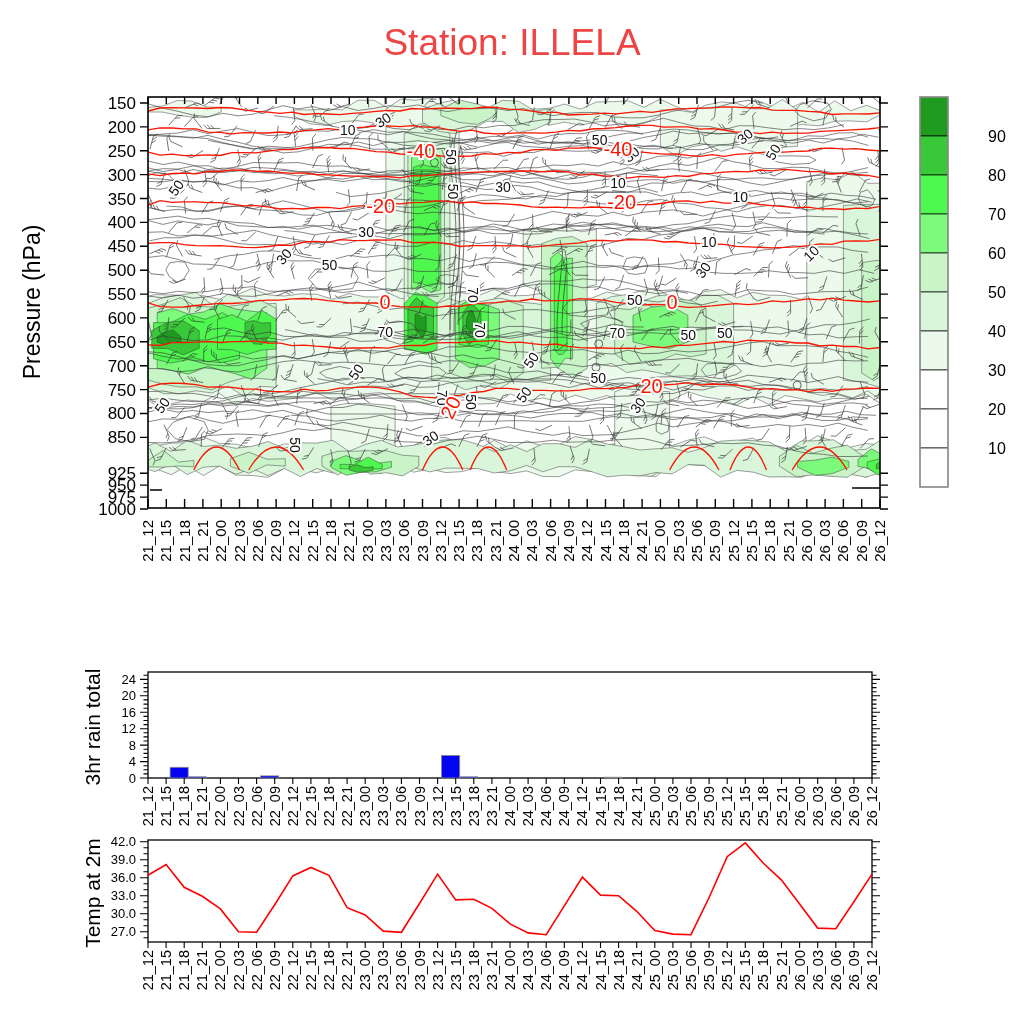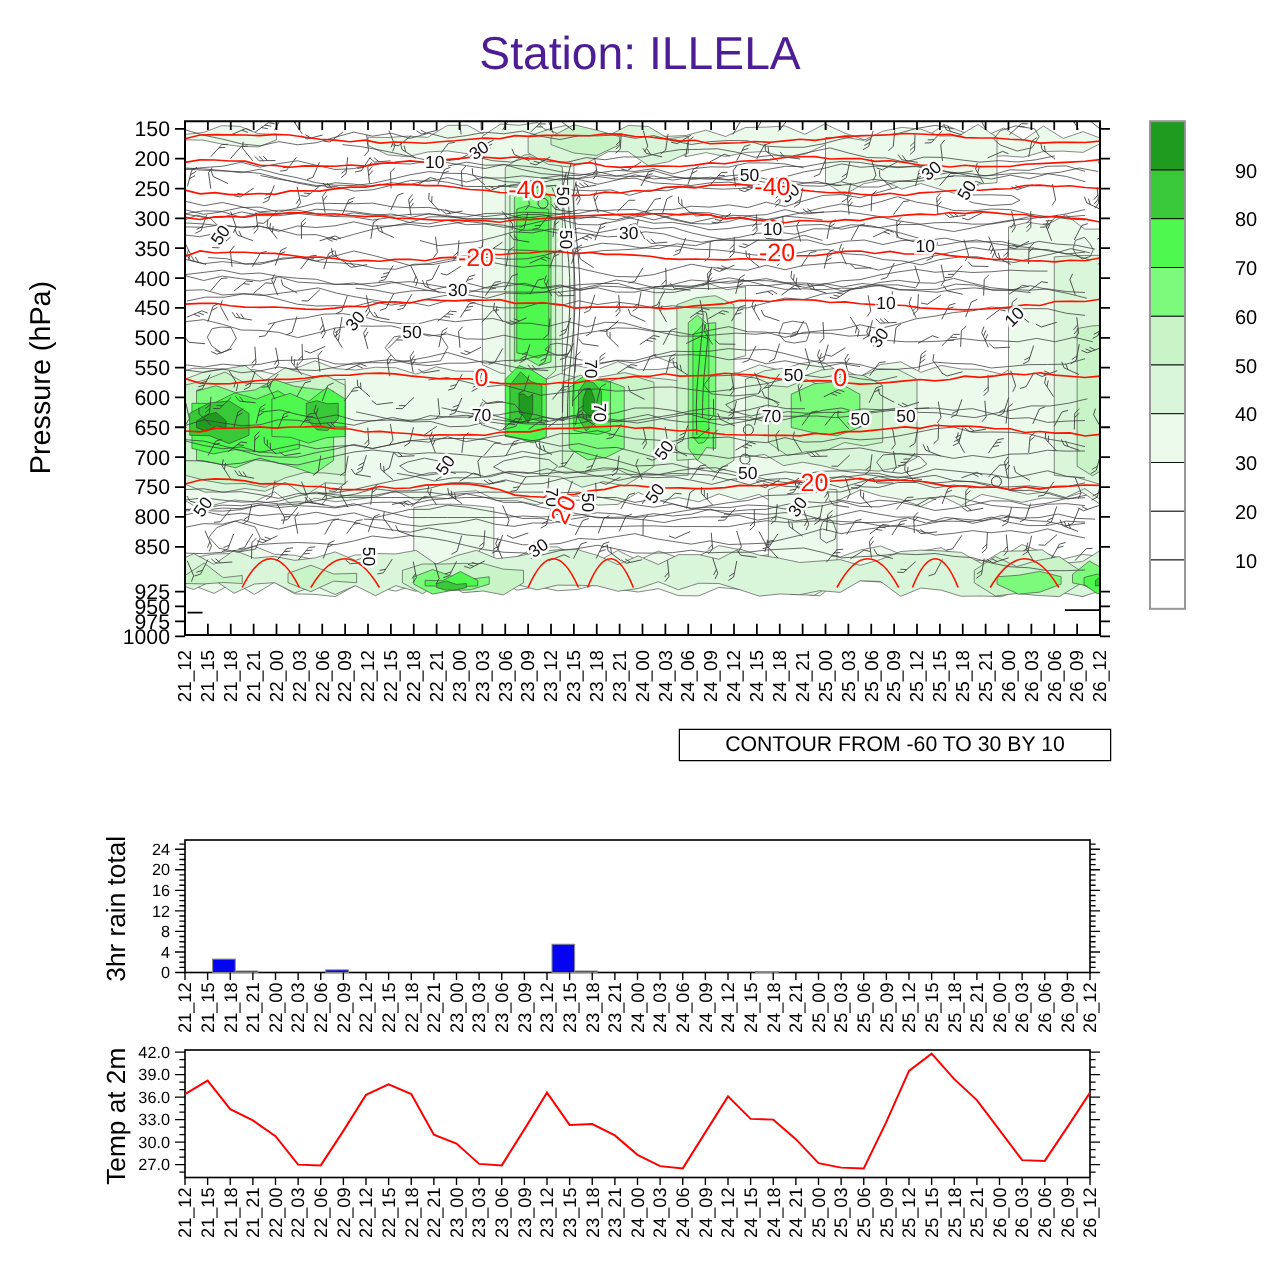--- a/index.html
+++ b/index.html
@@ -1,19 +1,19 @@
 <!DOCTYPE html>
 <html><head>
 <meta charset="utf-8">
 <style>
   html,body{margin:0;padding:0;background:#fff;}
   .page{position:relative;width:1024px;height:1024px;background:#fff;overflow:hidden;
         font-family:"Liberation Sans", sans-serif;color:#000;}
   .title{position:absolute;top:22px;left:0;width:1024px;text-align:center;
-         font-size:37px;color:#4c1d95;}
+         font-size:37px;color:#ef4444;}
   .note{position:absolute;left:543px;top:583px;width:344px;height:24px;
         border:1.5px solid #000;font-size:17px;line-height:24px;text-align:center;
         background:#fff;}
   svg text{font-family:"Liberation Sans", sans-serif;}
 </style>
 </head>
 <body>
 
 <div class="page">
   <div class="title">Station: ILLELA</div>
@@ -427,14 +427,13 @@
         <text x="768.4000000000001" y="950" font-size="14.5" text-anchor="end" fill="#000" transform="rotate(-90 768.4000000000001 950)">25_18</text>
         <text x="786.5" y="950" font-size="14.5" text-anchor="end" fill="#000" transform="rotate(-90 786.5 950)">25_21</text>
         <text x="804.6" y="950" font-size="14.5" text-anchor="end" fill="#000" transform="rotate(-90 804.6 950)">26_00</text>
         <text x="822.7" y="950" font-size="14.5" text-anchor="end" fill="#000" transform="rotate(-90 822.7 950)">26_03</text>
         <text x="840.8000000000001" y="950" font-size="14.5" text-anchor="end" fill="#000" transform="rotate(-90 840.8000000000001 950)">26_06</text>
         <text x="858.9000000000001" y="950" font-size="14.5" text-anchor="end" fill="#000" transform="rotate(-90 858.9000000000001 950)">26_09</text>
         <text x="877" y="950" font-size="14.5" text-anchor="end" fill="#000" transform="rotate(-90 877 950)">26_12</text>
         <text x="100" y="893" font-size="21" text-anchor="middle" fill="#000" transform="rotate(-90 100 893)">Temp at 2m</text>
       </g>
     </svg>
-  <div class="note">CONTOUR FROM -60 TO 30 BY 10</div>
 </div>
 
 </body></html>

